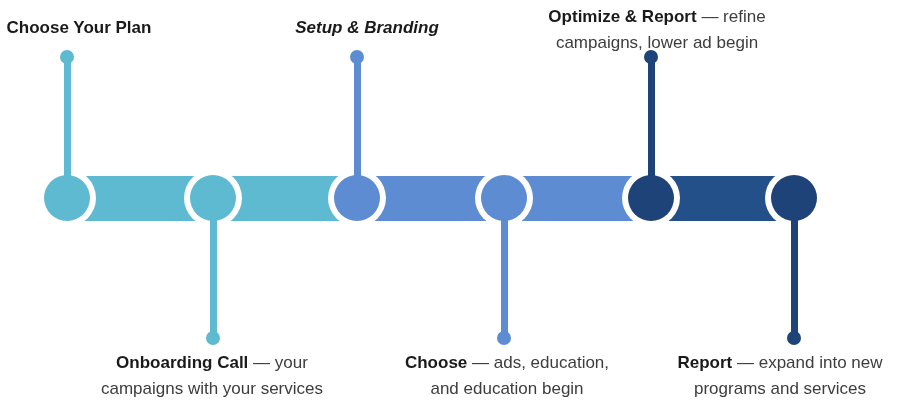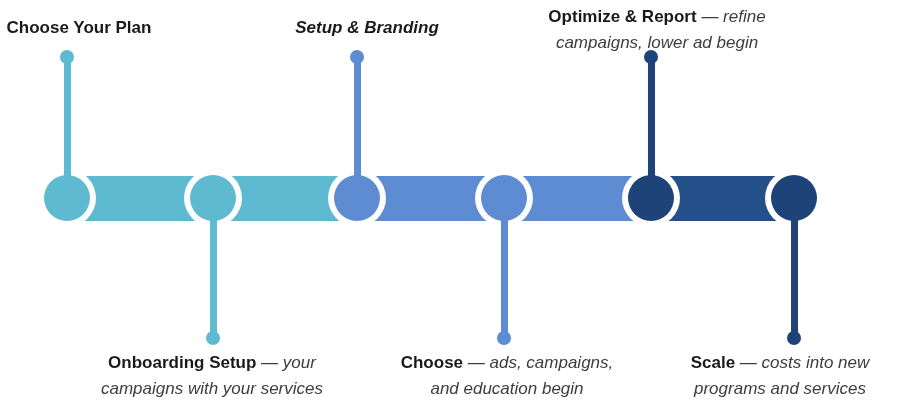--- a/index.html
+++ b/index.html
@@ -59,21 +59,21 @@
     text-align: center; white-space: nowrap;
     font-size: 17px; line-height: 26px; z-index: 5;
   }
   .l1 { left: 79px;  top: 15px; }
   .l2 { left: 212px; top: 350px; }
   .l3 { left: 367px; top: 15px; font-style: italic; }
   .l4 { left: 507px; top: 350px; }
   .l5 { left: 657px; top: 4px; }
   .l6 { left: 780px; top: 350px; }
   .t { font-weight: 700; color: var(--title_text); }
-  .d { font-weight: 400; color: var(--body_text); font-style: italic; }
+  .d { font-weight: 400; color: var(--body_text); }
 </style>
 </head>
 <body>
 
 <div id="canvas">
 
   <div class="bar" id="seg1"></div>
   <div class="bar" id="seg2"></div>
   <div class="bar" id="seg3"></div>
 
@@ -112,33 +112,33 @@
     <div class="cap"></div>
     <div class="ring"></div>
     <div class="circle"></div>
   </div>
 
   <div class="label l1">
     <div><span class="t">Choose Your Plan</span><span class="d"></span></div>
     <div class="d"></div>
   </div>
   <div class="label l2">
-    <div><span class="t">Onboarding Setup</span><span class="d"> — your</span></div>
+    <div><span class="t">Onboarding Call</span><span class="d"> — your</span></div>
     <div class="d">campaigns with your services</div>
   </div>
   <div class="label l3">
     <div><span class="t">Setup &amp; Branding</span><span class="d"></span></div>
     <div class="d"></div>
   </div>
   <div class="label l4">
-    <div><span class="t">Choose</span><span class="d"> — ads, campaigns,</span></div>
+    <div><span class="t">Choose</span><span class="d"> — ads, education,</span></div>
     <div class="d">and education begin</div>
   </div>
   <div class="label l5">
     <div><span class="t">Optimize &amp; Report</span><span class="d"> — refine</span></div>
     <div class="d">campaigns, lower ad begin</div>
   </div>
   <div class="label l6">
-    <div><span class="t">Scale</span><span class="d"> — costs into new</span></div>
+    <div><span class="t">Report</span><span class="d"> — expand into new</span></div>
     <div class="d">programs and services</div>
   </div>
 
 </div>
 
 </body></html>

